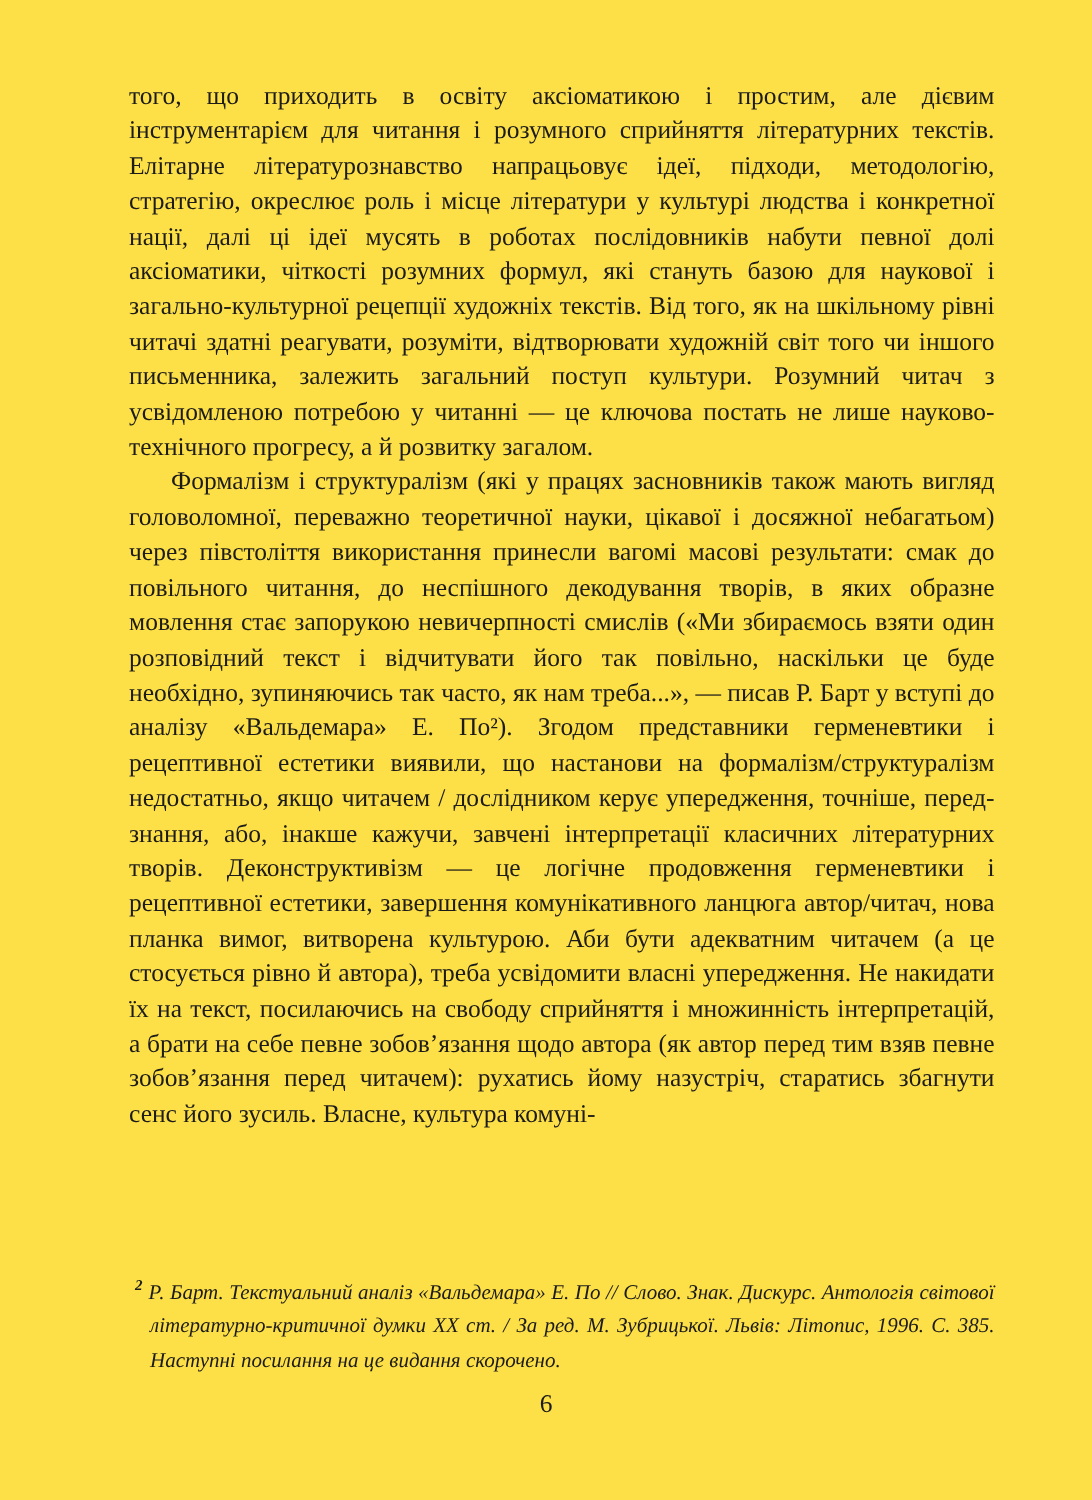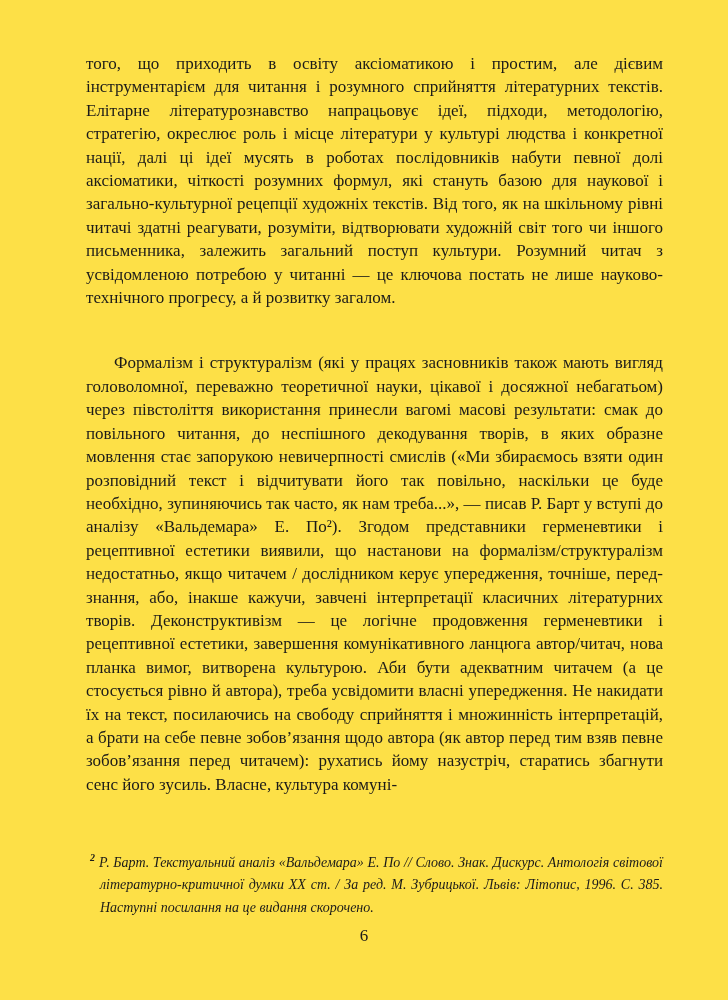--- a/index.html
+++ b/index.html
@@ -25,21 +25,20 @@
     font-size: 17px;
     line-height: 23.4px;
     color: #1c1b19;
     text-align: justify;
   }
   .para {
     margin: 0;
   }
   .para.indent {
     text-indent: 28px;
-    margin-top: 42px;
   }
   .footnote-area {
     position: absolute;
     left: 86px;
     top: 852px;
     width: 577px;
     font-family: "Liberation Serif", "DejaVu Serif", serif;
     font-size: 14px;
     line-height: 22.4px;
     color: #1c1b19;

